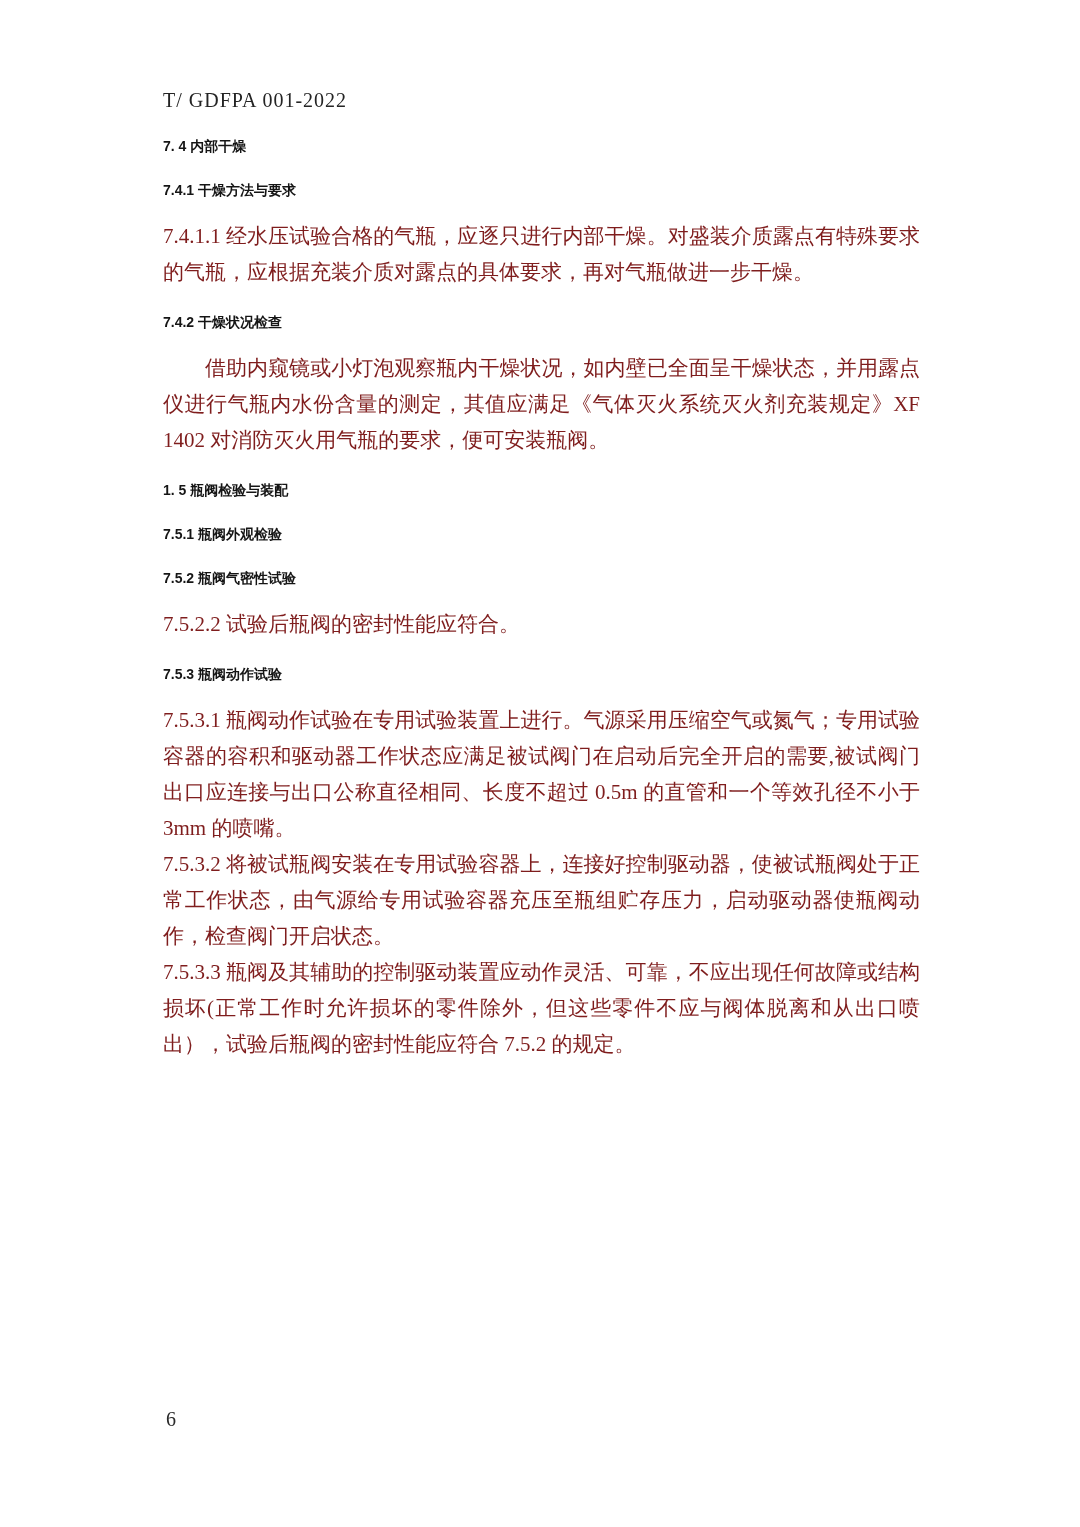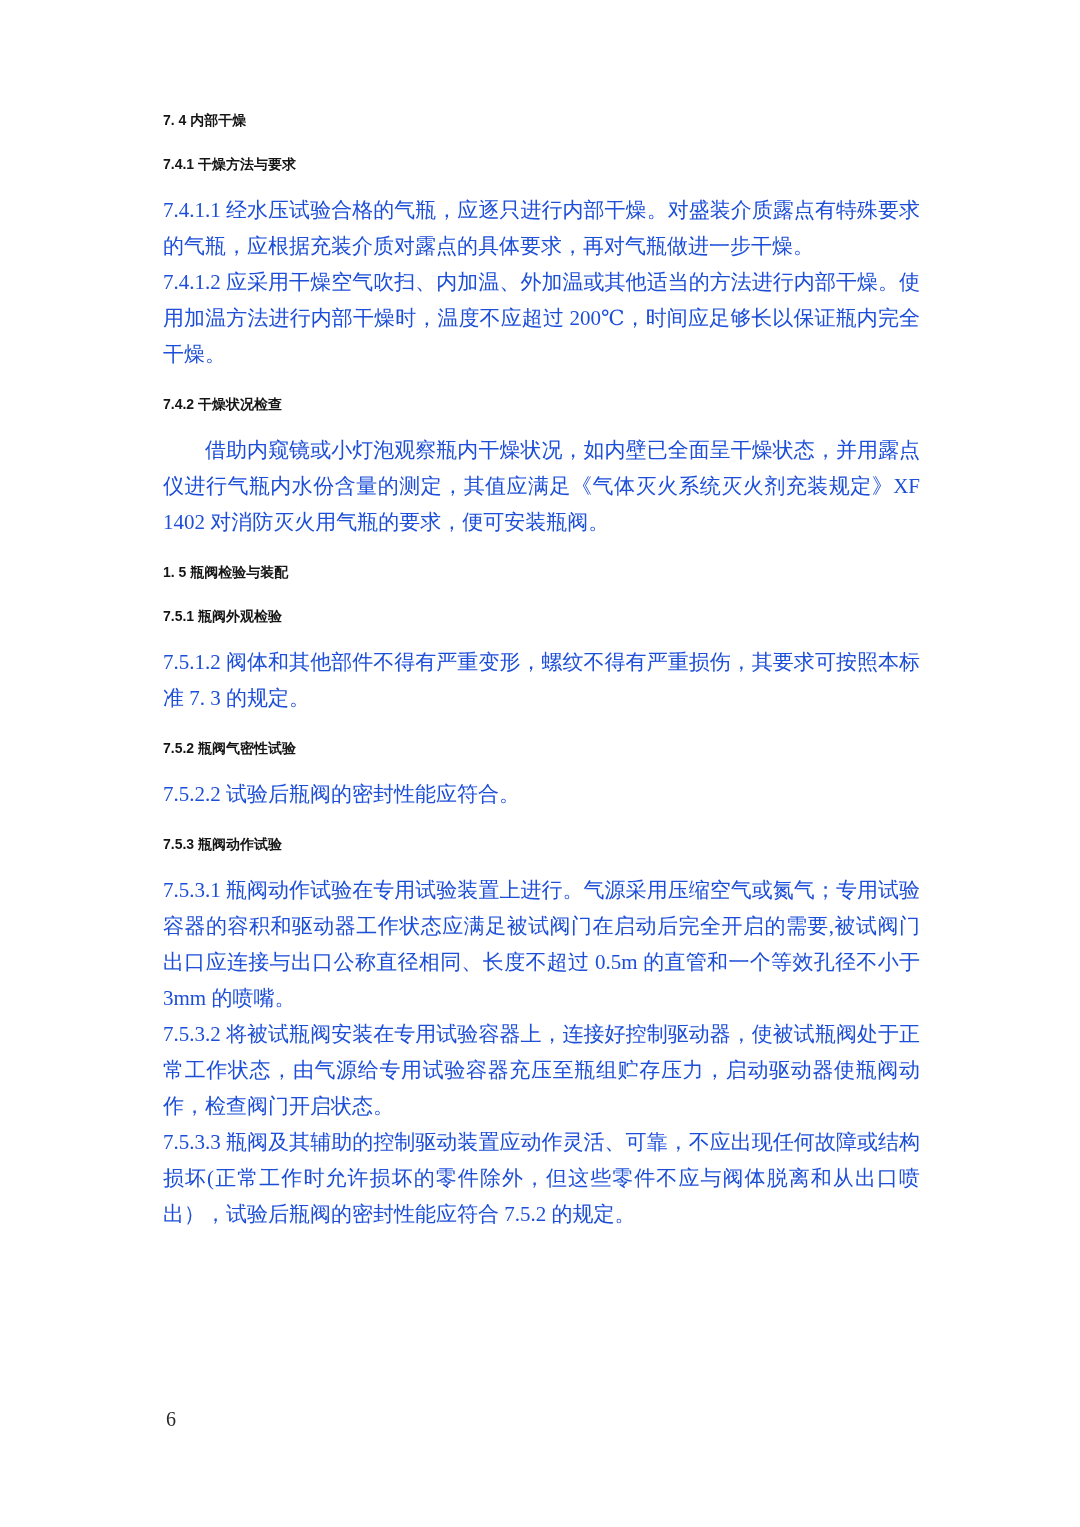--- a/index.html
+++ b/index.html
@@ -36,51 +36,50 @@
     line-height: 24px;
     color: #151515;
     margin: 20px 0 16px 0;
   }
   .para {
     font-family: "Liberation Serif", "DejaVu Serif", serif;
     font-size: 21px;
     line-height: 36px;
     margin: 0;
     text-align: justify;
-    color: #1d4ed8;
+    color: #7f1d1d;
   }
   .para.indent {
     text-indent: 2em;
   }
   .page-number {
     position: absolute;
     left: 166px;
     top: 1408px;
     font-family: "Liberation Serif", "DejaVu Serif", serif;
     font-size: 20px;
     color: #2a2a2a;
   }
 </style>
 </head>
 <body>
 
 <div class="page">
   <div class="content">
 
+    <div class="doc-header">T/ GDFPA 001-2022</div>
 
     <div class="h2">7. 4 内部干燥</div>
     <div class="h3">7.4.1 干燥方法与要求</div>
     <p class="para">7.4.1.1 经水压试验合格的气瓶，应逐只进行内部干燥。对盛装介质露点有特殊要求的气瓶，应根据充装介质对露点的具体要求，再对气瓶做进一步干燥。</p>
-    <p class="para">7.4.1.2 应采用干燥空气吹扫、内加温、外加温或其他适当的方法进行内部干燥。使用加温方法进行内部干燥时，温度不应超过 200℃，时间应足够长以保证瓶内完全干燥。</p>
     <div class="h3">7.4.2 干燥状况检查</div>
     <p class="para indent">借助内窥镜或小灯泡观察瓶内干燥状况，如内壁已全面呈干燥状态，并用露点仪进行气瓶内水份含量的测定，其值应满足《气体灭火系统灭火剂充装规定》XF 1402 对消防灭火用气瓶的要求，便可安装瓶阀。</p>
 
     <div class="h2">1. 5 瓶阀检验与装配</div>
     <div class="h3">7.5.1 瓶阀外观检验</div>
-    <p class="para">7.5.1.2 阀体和其他部件不得有严重变形，螺纹不得有严重损伤，其要求可按照本标准 7. 3 的规定。</p>
 
     <div class="h3">7.5.2 瓶阀气密性试验</div>
     <p class="para">7.5.2.2 试验后瓶阀的密封性能应符合。</p>
 
     <div class="h3">7.5.3 瓶阀动作试验</div>
     <p class="para">7.5.3.1 瓶阀动作试验在专用试验装置上进行。气源采用压缩空气或氮气；专用试验容器的容积和驱动器工作状态应满足被试阀门在启动后完全开启的需要,被试阀门出口应连接与出口公称直径相同、长度不超过 0.5m 的直管和一个等效孔径不小于 3mm 的喷嘴。</p>
     <p class="para">7.5.3.2 将被试瓶阀安装在专用试验容器上，连接好控制驱动器，使被试瓶阀处于正常工作状态，由气源给专用试验容器充压至瓶组贮存压力，启动驱动器使瓶阀动作，检查阀门开启状态。</p>
     <p class="para">7.5.3.3 瓶阀及其辅助的控制驱动装置应动作灵活、可靠，不应出现任何故障或结构损坏(正常工作时允许损坏的零件除外，但这些零件不应与阀体脱离和从出口喷出），试验后瓶阀的密封性能应符合 7.5.2 的规定。</p>
 
   </div>

